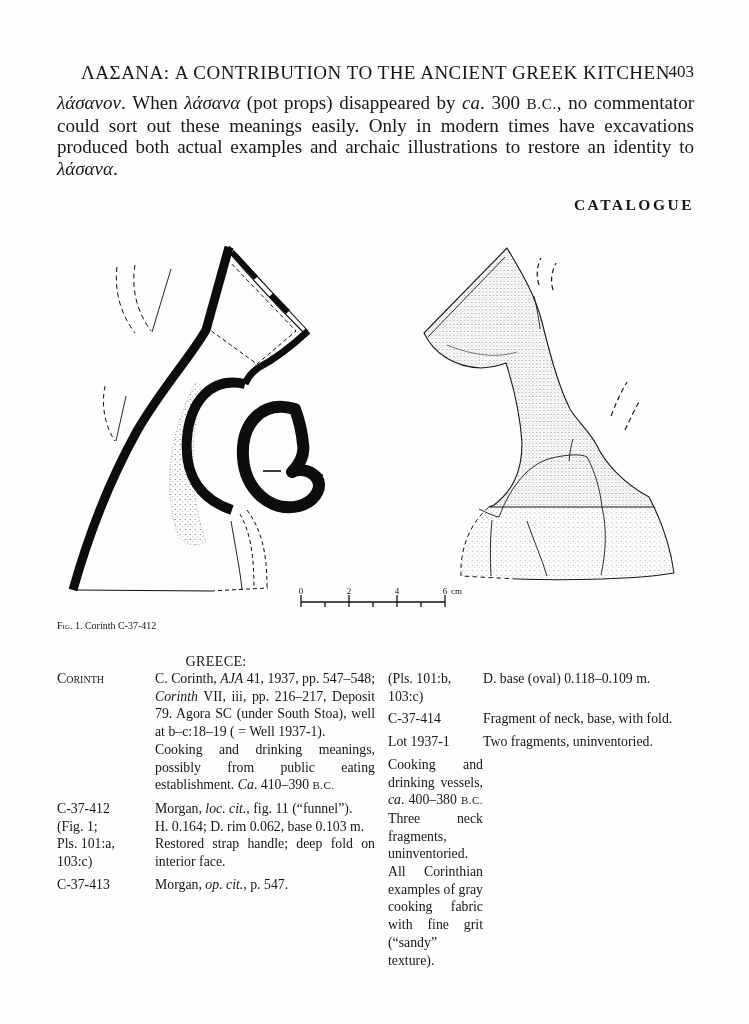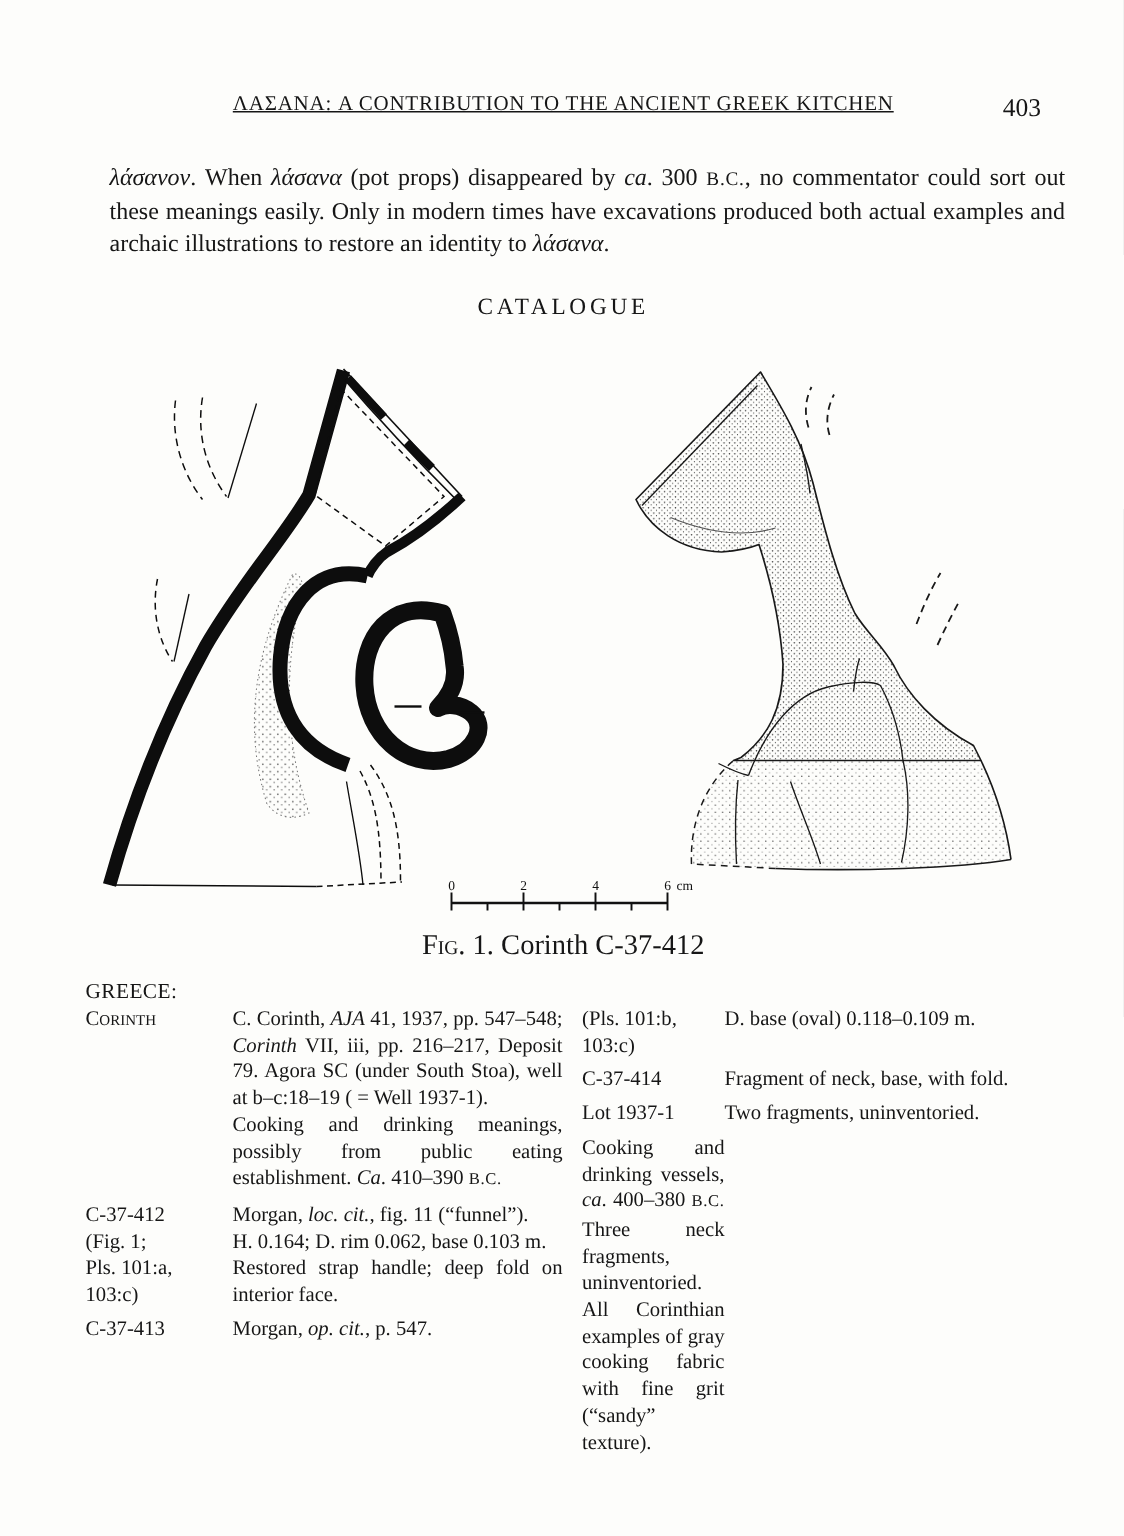--- a/index.html
+++ b/index.html
@@ -7,48 +7,48 @@
     position:relative;
     width:749px;height:1024px;
     margin:0 auto;
     background:#fdfdfb;
     color:#161616;
     font-family:"Liberation Serif","DejaVu Serif",serif;
     overflow:hidden;
   }
   
   .running-head{position:absolute;top:62px;left:57px;width:637px;}
-  .rh-title{text-align:center;font-size:14px;letter-spacing:.5px;white-space:nowrap;text-decoration:underline;}
+  .rh-title{text-align:center;font-size:19px;letter-spacing:.5px;white-space:nowrap;}
   .rh-page{position:absolute;right:0;top:0;font-size:17px;}
   
   .intro{
-    position:absolute;top:92px;left:57px;width:637px;margin:16px;
-    font-size:16px;line-height:21.5px;text-align:justify;font-family:Liberation Serif, serif;
+    position:absolute;top:92px;left:57px;width:637px;margin:0;
+    font-size:19px;line-height:21.5px;text-align:justify;font-family:Liberation Serif, serif;
   }
   
   .cat-heading{
     position:absolute;top:196px;left:57px;width:637px;margin:0;
-    font-weight:normal;font-size:15.5px;letter-spacing:2.5px;text-align:center;
+    font-weight:bold;font-size:15.5px;letter-spacing:2.5px;text-align:right;
   }
   
   .fig{position:absolute;top:233px;left:57px;width:637px;height:415px;margin:0;}
   .draw-left{position:absolute;left:2px;top:0;}
   .draw-right{position:absolute;left:342px;top:0;}
   .scalebar{position:absolute;left:240px;top:352px;}
   .fig-caption{
     position:absolute;top:387px;left:0;width:100%;
-    text-align:center;font-size:19px;
+    font-size:10px;
   }
   
   .catalogue{
     position:absolute;top:652px;left:57px;width:637px;
     display:grid;grid-template-columns:318px 306px;column-gap:13px;
     font-size:13.8px;line-height:17.7px;
   }
-  .region{font-size:14.2px;line-height:18px;letter-spacing:.3px;}
+  .region{font-size:14.2px;line-height:18px;letter-spacing:.3px;text-align:center;}
   .col-r{padding-top:18px;}
   .entry{display:grid;margin-bottom:5px;}
   .col-l .entry{grid-template-columns:98px 1fr;}
   .col-r .entry{grid-template-columns:95px 1fr;}
   .lab div{white-space:nowrap;}
   .txt p{margin:0;text-align:justify;}
   
   .it{font-style:italic;}
   .sc{font-size:.8em;letter-spacing:.04em;}
   .smc{font-variant:small-caps;}

